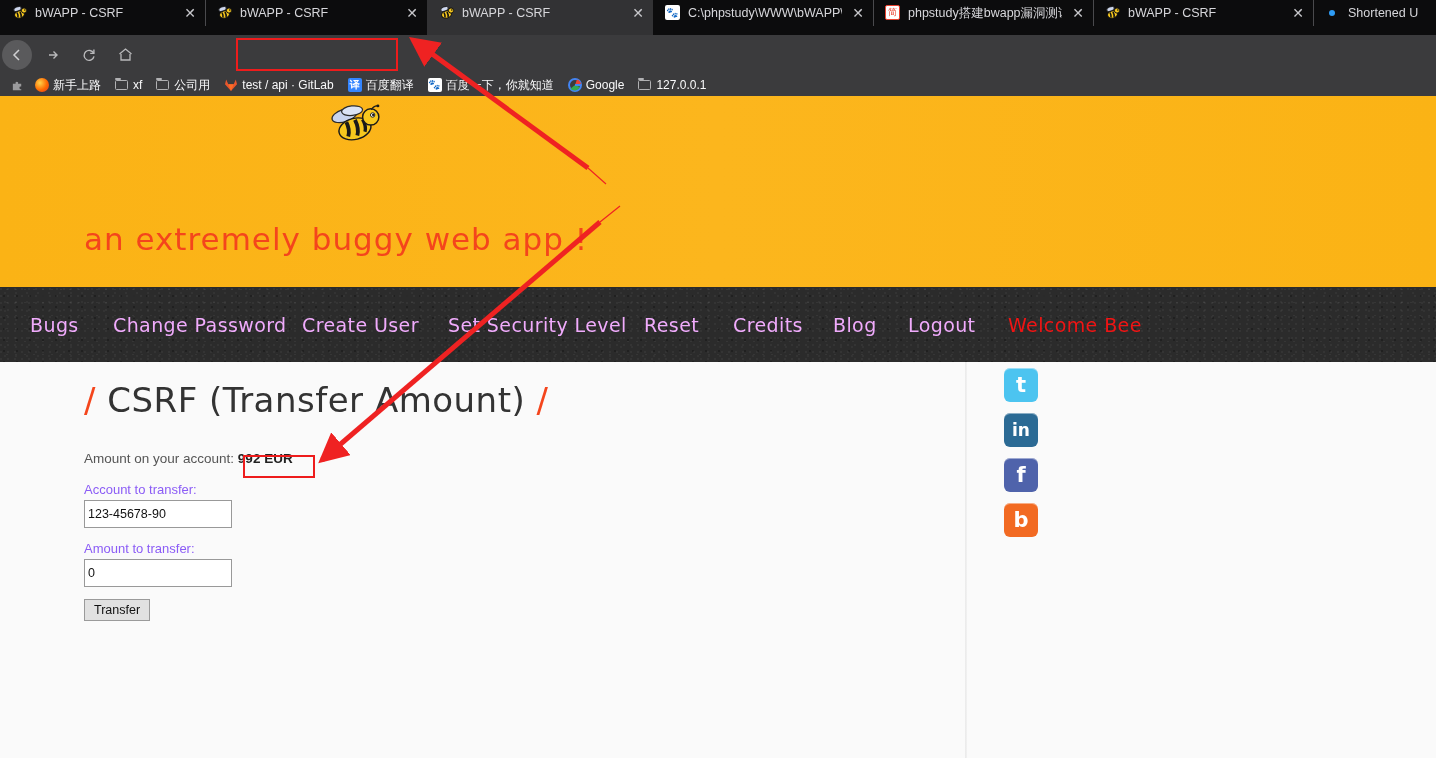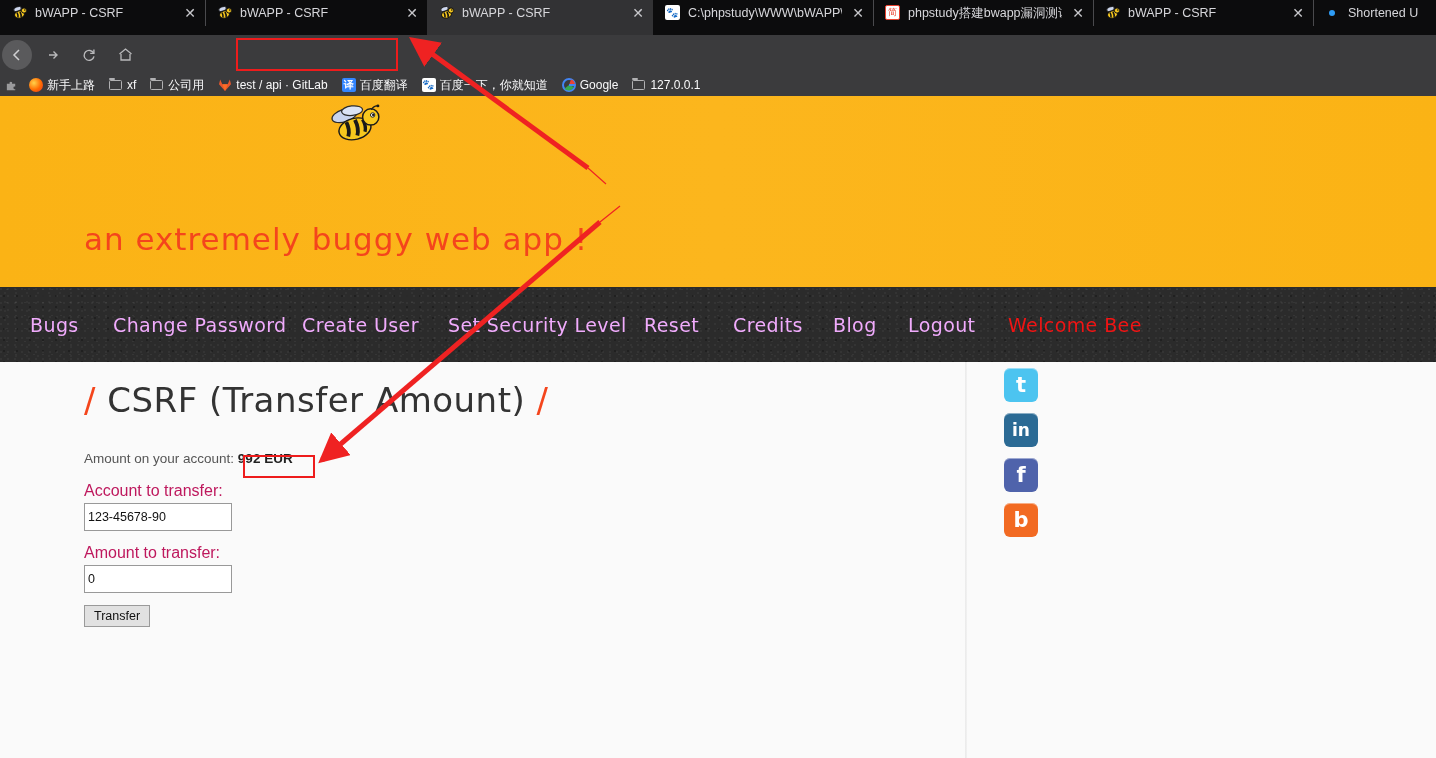--- a/index.html
+++ b/index.html
@@ -54,21 +54,21 @@
     background: #4a4a4d; border-radius: 3px; display: flex;
     align-items: center; padding: 0 8px; gap: 8px;
   }
   .urltext { font-size: 14.5px; color: #f9f9fa; white-space: nowrap; }
   .urltext .path { color: #a2a2a5; }
   .dlicon { position: absolute; right: 14px; top: 45px; color: #c2c2c4; }
 
   .bookmarkbar {
     position: absolute; top: 74px; left: 0; width: 1436px; height: 22px;
     background: #3b3b3d; display: flex; align-items: center; gap: 0;
-    padding-left: 2px;
+    padding-left: 8px;
   }
   .bm {
     display: flex; align-items: center; gap: 4px; padding: 0 7px;
     color: #f9f9fa; font-size: 12px; white-space: nowrap; height: 20px;
   }
   .bm .bmico { width: 14px; height: 14px; flex: 0 0 14px; position: relative; }
   .fi-folder {
     width: 13px; height: 10px; border: 1.4px solid #b1b1b3; border-radius: 1.5px;
     margin-top: 2px;
   }
@@ -140,21 +140,21 @@
     position: absolute; left: 84px; top: 18px; font-weight: normal;
     font-size: 34px; color: #333; font-family: "DejaVu Sans", sans-serif;
     letter-spacing: .5px; white-space: nowrap;
   }
   h1.title .slash { color: #f4451c; }
   .acctline {
     position: absolute; left: 84px; top: 89px; font-size: 13.5px; color: #555;
     white-space: nowrap;
   }
   .acctline b { color: #222; }
-  .fieldlabel { font-size: 16px; color: #be185d; display: block; margin-bottom: 3px; }
+  .fieldlabel { font-size: 13px; color: #8b5cf6; display: block; margin-bottom: 3px; }
   .formwrap { position: absolute; left: 84px; top: 120px; }
   .tinput {
     width: 148px; height: 28px; border: 1px solid #999; background: #fff;
     font-size: 12.5px; color: #111; padding: 1px 3px;
     font-family: "Liberation Sans", sans-serif; display: block;
   }
   .gap { height: 13px; }
   .tbtn {
     margin-top: 12px; height: 22px; padding: 0 9px; background: #e1e1e1;
     border: 1px solid #9a9a9a; font-size: 12.5px; color: #111;

